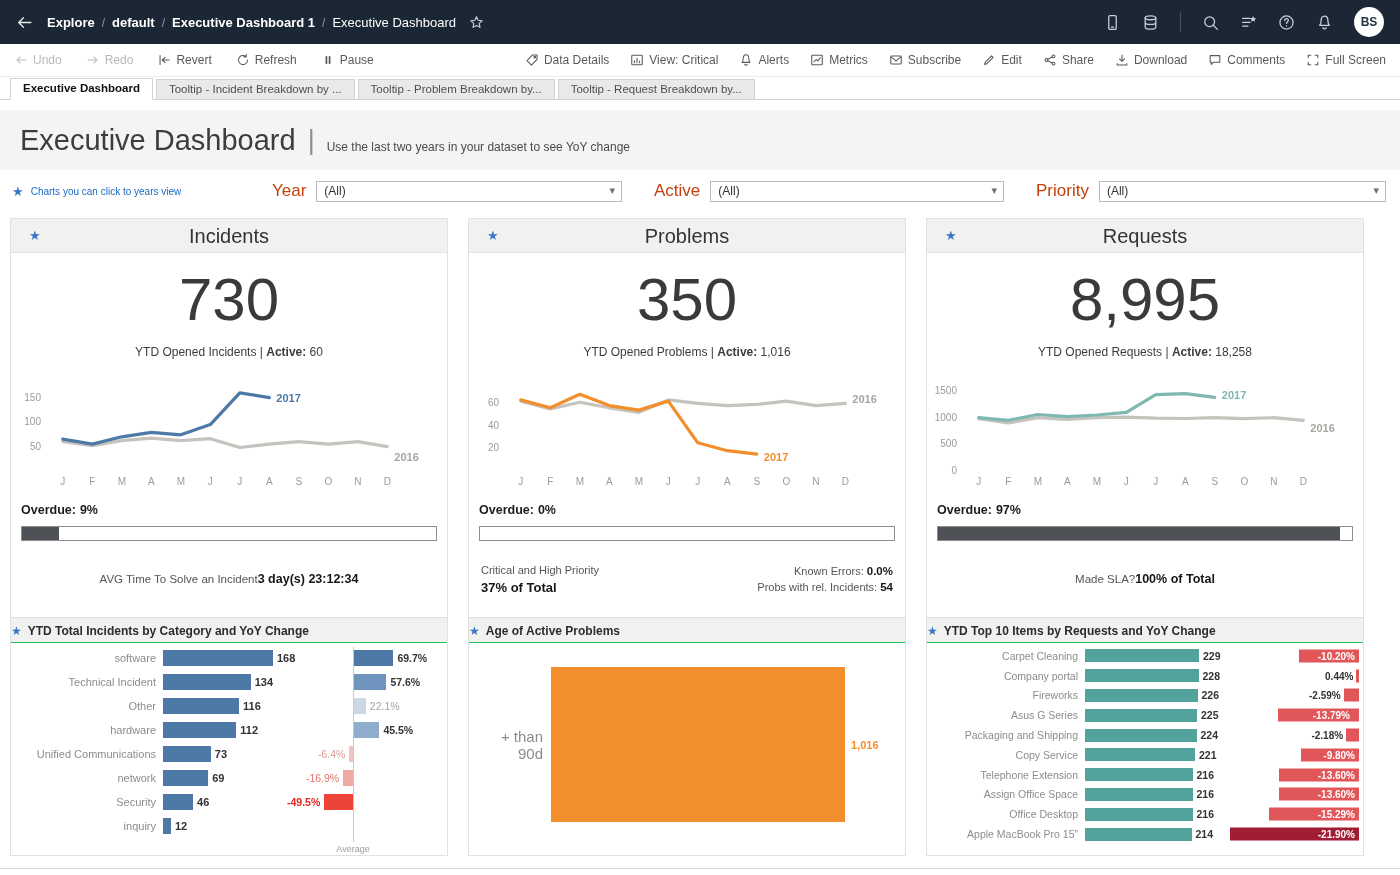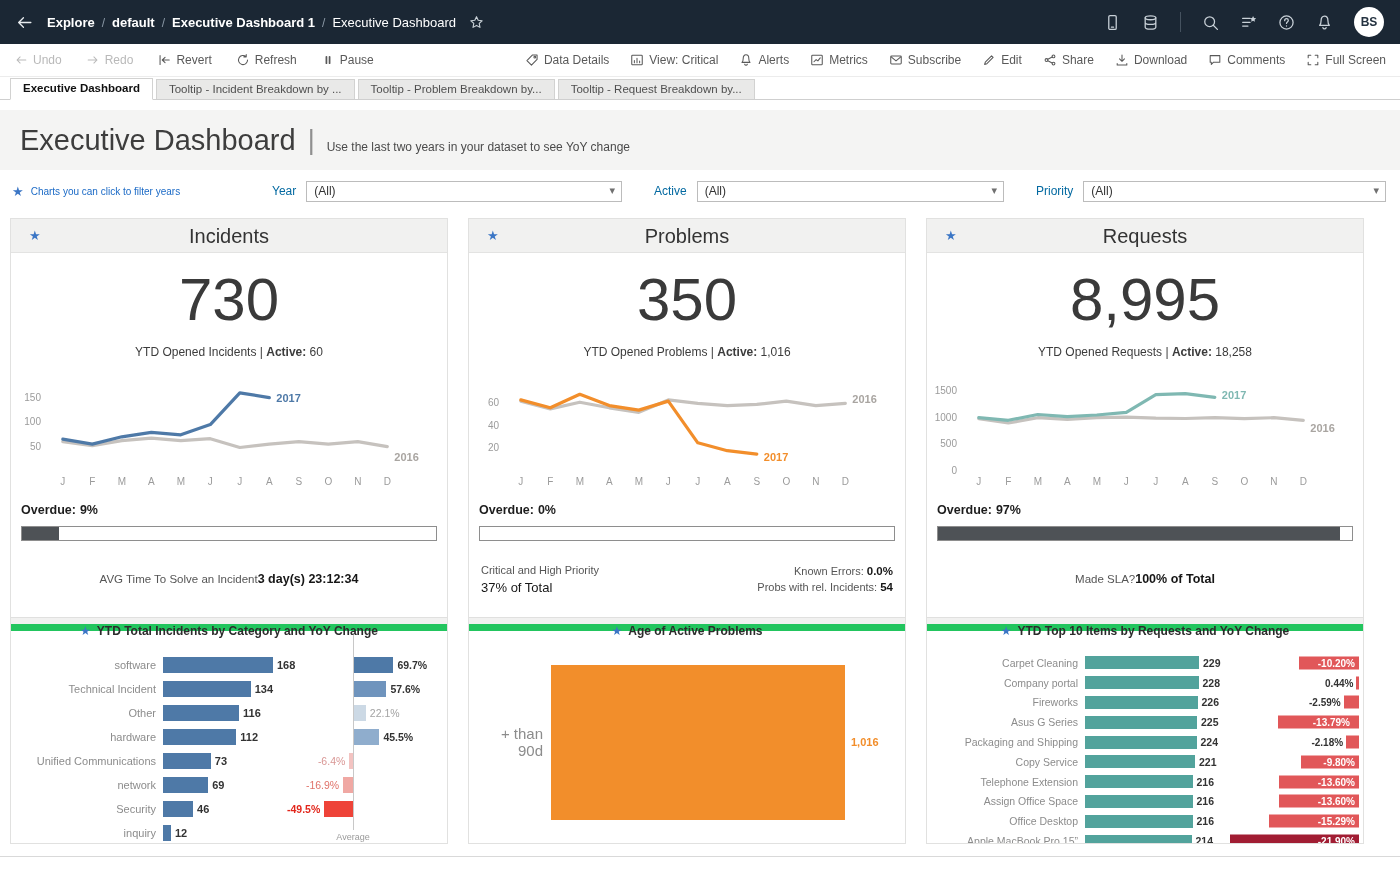--- a/index.html
+++ b/index.html
@@ -40,21 +40,21 @@
   .dash-title{font-size:29px;color:#3d3d3d;font-weight:400}
   .dash-divider{font-size:27px;color:#8f8f8f;font-weight:300;margin:0 12px}
   .dash-sub{font-size:12px;color:#4a4a4a;margin-top:14px}
 
   
   .filters{display:flex;align-items:center;margin-top:8px;padding:0 12px;height:26px}
   .hint{display:flex;align-items:center;gap:7px;width:260px;color:#1b6ac6;font-size:10px;flex:none}
   .bluestar::before{content:"★";color:#3b76c5;font-size:13px}
   .fgroup{display:flex;align-items:center;flex:1;margin-right:32px}
   .fgroup:last-child{margin-right:2px}
-  .flabel{font-size:12px;color:#0369a1;margin-right:10px}
+  .flabel{font-size:17px;color:#c2410c;margin-right:10px}
   .fselect{flex:1;height:21px;border:1px solid #bcbcbc;background:#fff;font-size:12px;color:#333;
     display:flex;align-items:center;padding:0 20px 0 7px;position:relative}
   .fselect::after{content:"▾";position:absolute;right:6px;top:2px;color:#707070;font-size:11px}
 
   
   .panels{display:flex;gap:20px;padding:0 10px;margin-top:14px}
   .panel{width:438px;border:1px solid #e1e1e0;background:#fff}
   .phead{height:34px;background:#f1f1f0;border-bottom:1px solid #e3e3e2;position:relative;text-align:center}
   .phead .bluestar{position:absolute;left:18px;top:7px}
   .ptitle{font-size:20px;color:#333;line-height:34px;font-weight:400}
@@ -66,29 +66,29 @@
   .overdue{margin:10px 10px 0;font-size:12.5px;color:#1d1d1d;font-weight:700;height:17px}
   .overdue b{margin-left:4px}
   .progress{margin:6px 10px 0;height:15px;border:1px solid #8e8e8e;background:#fff}
   .progress .fill{height:100%;background:#4e5256}
   .stats{height:76px;display:flex;align-items:center;justify-content:center;font-size:11.5px;color:#555}
   .stats b{color:#161616;font-size:12.5px}
   .stats2{justify-content:space-between;padding:0 12px}
   .stats2 .col{display:flex;flex-direction:column;gap:4px}
   .stats2 .col.right{text-align:right}
   .l1{font-size:11px;color:#555}
-  .l2{font-size:13px;font-weight:400;color:#161616}
+  .l2{font-size:13px;font-weight:700;color:#161616}
   .stats2 b{font-size:11.5px}
-  .sechead{height:14px;line-height:26px;background:#f1f1f0;border-top:1px solid #e0e0df;border-bottom:7px solid #22c55e;
-    text-align:center;font-size:12px;font-weight:700;color:#2c2c2c}
+  .sechead{height:26px;line-height:26px;background:#f1f1f0;border-top:1px solid #e0e0df;border-bottom:1px solid #22c55e;
+    font-size:12px;font-weight:700;color:#2c2c2c}
   .sechead .bluestar{margin-right:6px}
   .sechead .bluestar::before{font-size:12px}
 
   
-  .chartbox{height:212px;position:relative;padding-top:22px;overflow:hidden}
+  .chartbox{height:212px;position:relative;padding-top:3px;overflow:hidden}
   .crow{display:flex;align-items:center}
   .clabel{font-size:11px;color:#8c8c8c;text-align:right;padding-right:7px;white-space:nowrap;overflow:hidden;flex:none}
   .cbar{display:flex;align-items:center;flex:none}
   .cbar .bar{flex:none}
   .bval{font-size:11px;font-weight:700;color:#333;margin-left:4px}
   .cyoy{position:relative;flex:1;height:100%}
   .cyoy .bar{position:absolute;top:50%;transform:translateY(-50%)}
   .yval{position:absolute;top:50%;transform:translateY(-50%);font-size:10.5px;white-space:nowrap}
   .yval.inside{color:#fff;font-weight:700;font-size:10px}
   .yval.out{color:#333;font-weight:700;font-size:10px}
@@ -311,21 +311,21 @@
 
 <div class="dash-header" data-interactable="false">
   <span class="dash-title" data-interactable="false">Executive Dashboard</span>
   <span class="dash-divider" data-interactable="false">|</span>
   <span class="dash-sub" data-interactable="false">Use the last two years in your dataset to see YoY change</span>
 </div>
 
 <div class="filters" data-interactable="false">
   <div class="hint" data-interactable="false">
     <span class="bluestar" data-interactable="false"></span>
-    <span data-interactable="false">Charts you can click to filter years</span>
+    <span data-interactable="false">Charts you can click to years view</span>
   </div>
   <div class="fgroup" data-interactable="false">
     <span class="flabel" data-interactable="false">Year</span>
     <div class="fselect" data-interactable="true">
       <span data-interactable="false">(All)</span>
     </div>
   </div>
   <div class="fgroup" data-interactable="false">
     <span class="flabel" data-interactable="false">Active</span>
     <div class="fselect" data-interactable="true">

